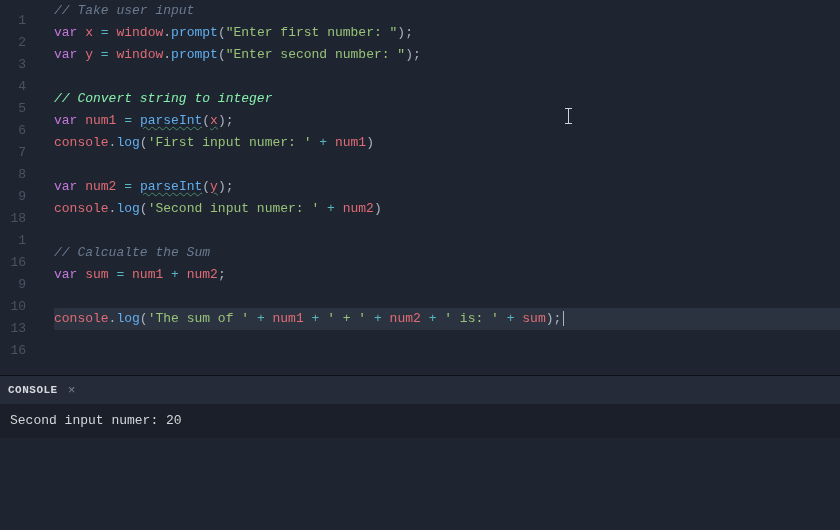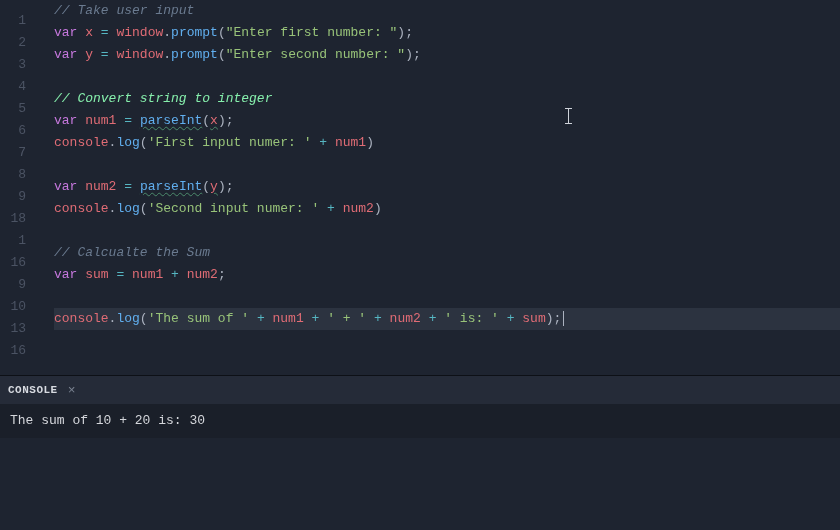--- a/index.html
+++ b/index.html
@@ -147,17 +147,17 @@
       <div class="line active"><span style="color: rgb(224, 108, 117);">console</span><span style="color: rgb(171, 178, 191);">.</span><span style="color: rgb(97, 175, 239);">log</span><span style="color: rgb(171, 178, 191);">(</span><span style="color: rgb(152, 195, 121);">'The sum of '</span><span style="color: rgb(171, 178, 191);"> </span><span style="color: rgb(86, 182, 194);">+</span><span style="color: rgb(171, 178, 191);"> </span><span style="color: rgb(224, 108, 117);">num1</span><span style="color: rgb(171, 178, 191);"> </span><span style="color: rgb(86, 182, 194);">+</span><span style="color: rgb(171, 178, 191);"> </span><span style="color: rgb(152, 195, 121);">' + '</span><span style="color: rgb(171, 178, 191);"> </span><span style="color: rgb(86, 182, 194);">+</span><span style="color: rgb(171, 178, 191);"> </span><span style="color: rgb(224, 108, 117);">num2</span><span style="color: rgb(171, 178, 191);"> </span><span style="color: rgb(86, 182, 194);">+</span><span style="color: rgb(171, 178, 191);"> </span><span style="color: rgb(152, 195, 121);">' is: '</span><span style="color: rgb(171, 178, 191);"> </span><span style="color: rgb(86, 182, 194);">+</span><span style="color: rgb(171, 178, 191);"> </span><span style="color: rgb(224, 108, 117);">sum</span><span style="color: rgb(171, 178, 191);">);</span><span class="cursor"></span></div>
     </div>
 </div>
 
 <div class="panel">
   <div class="panel-tabs">
     <span class="panel-tab">CONSOLE</span>
     <span class="close-icon">×</span>
   </div>
   <div class="console-out" id="console-out">
-      <div>The sum of 10 + 20 is: 30</div>
+      <div>Second input numer: 20</div>
     </div>
 </div>
 
 <div class="text-cursor"></div>
 
 </body></html>

